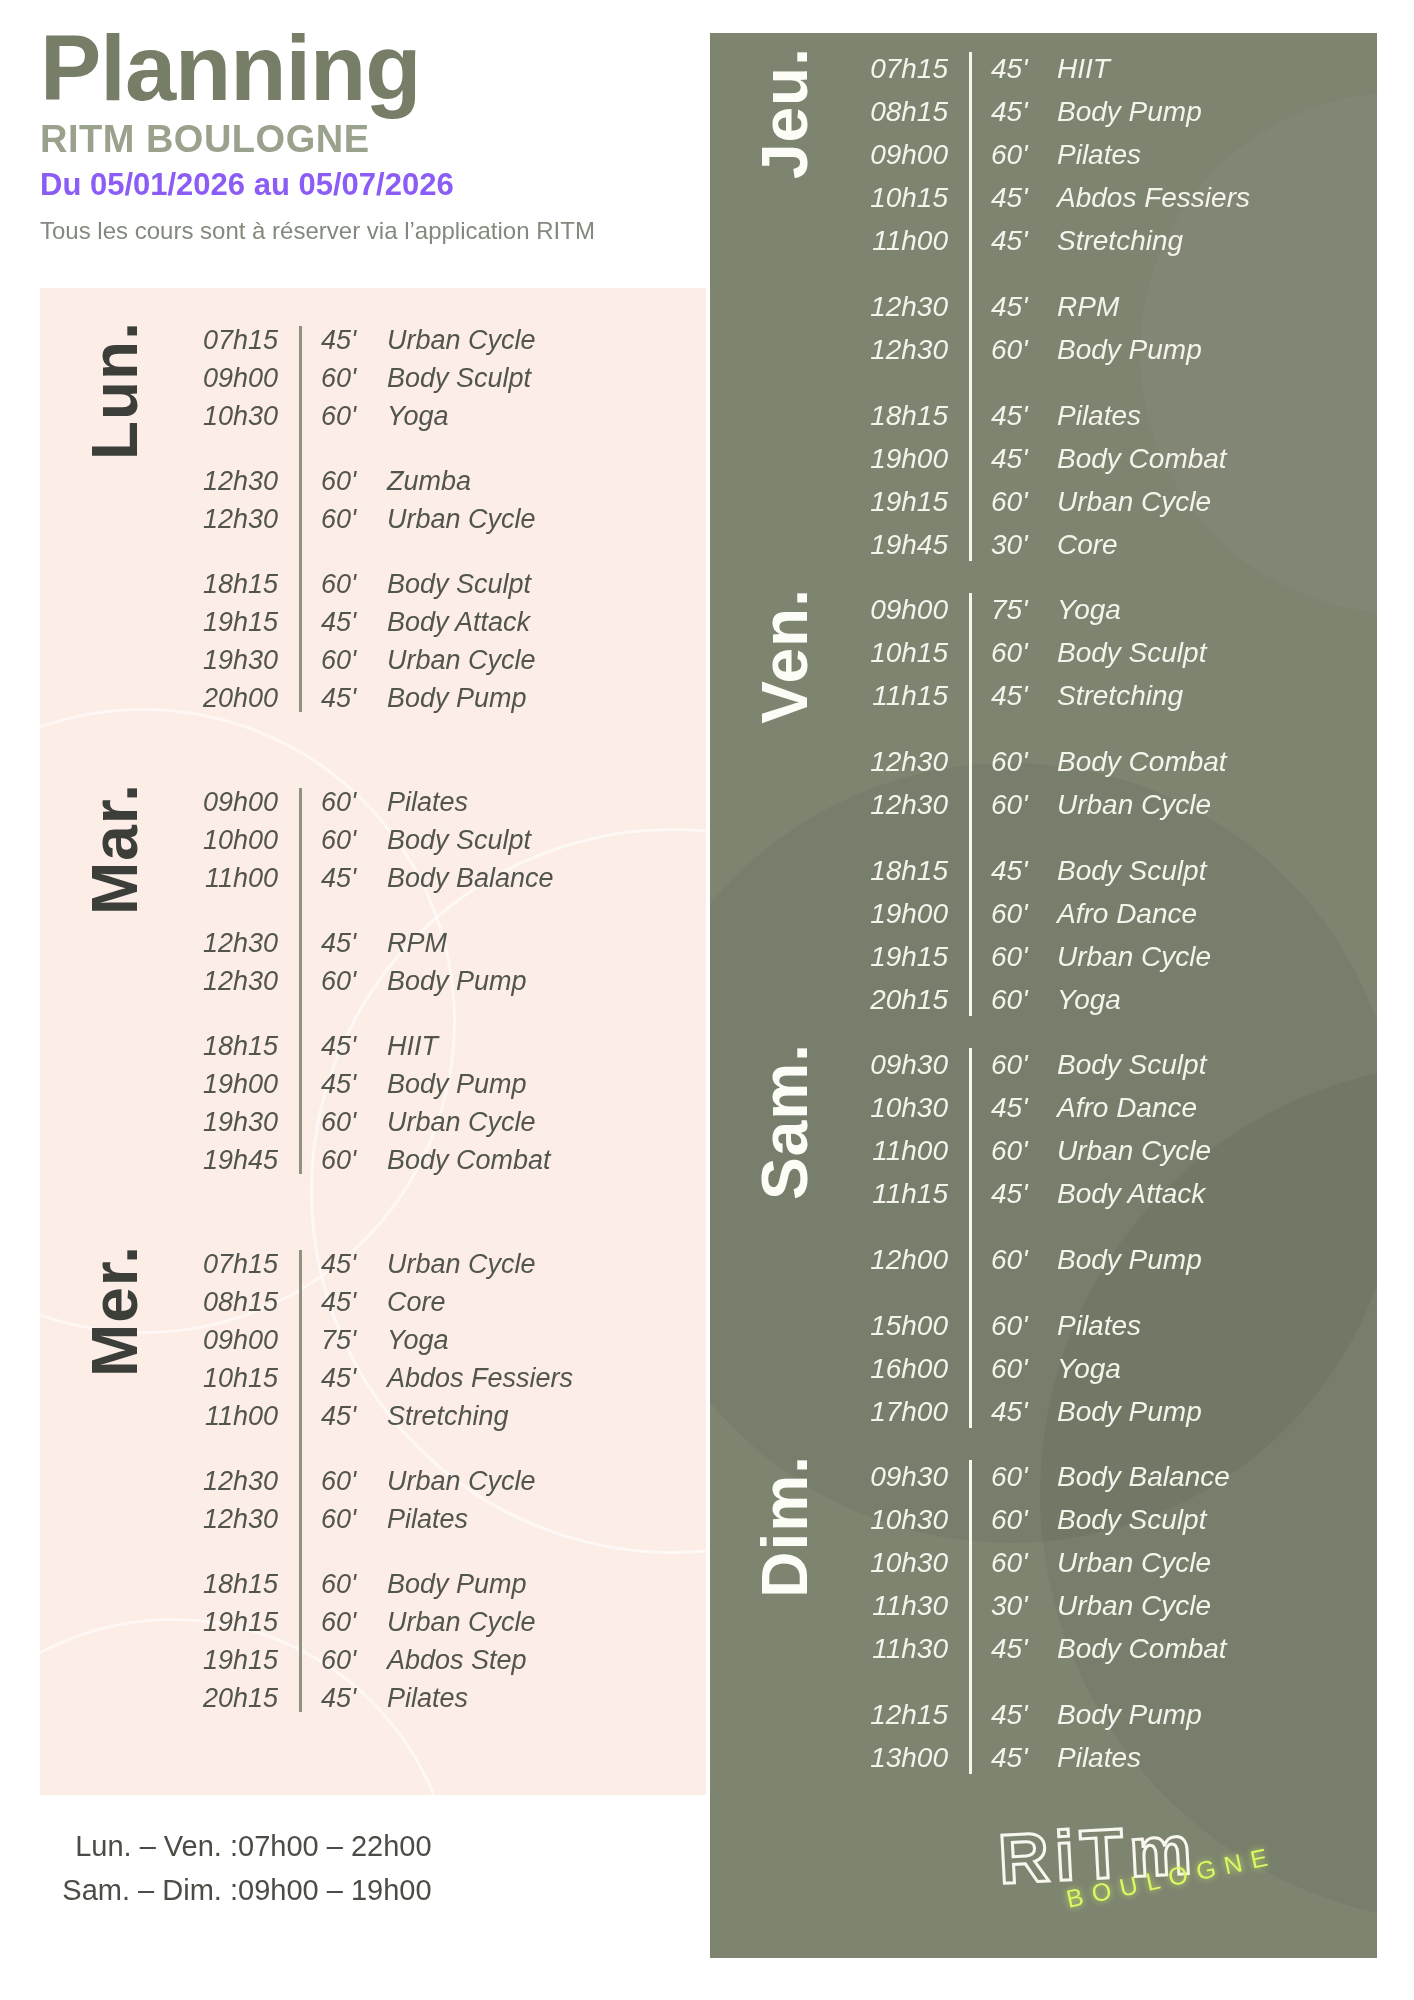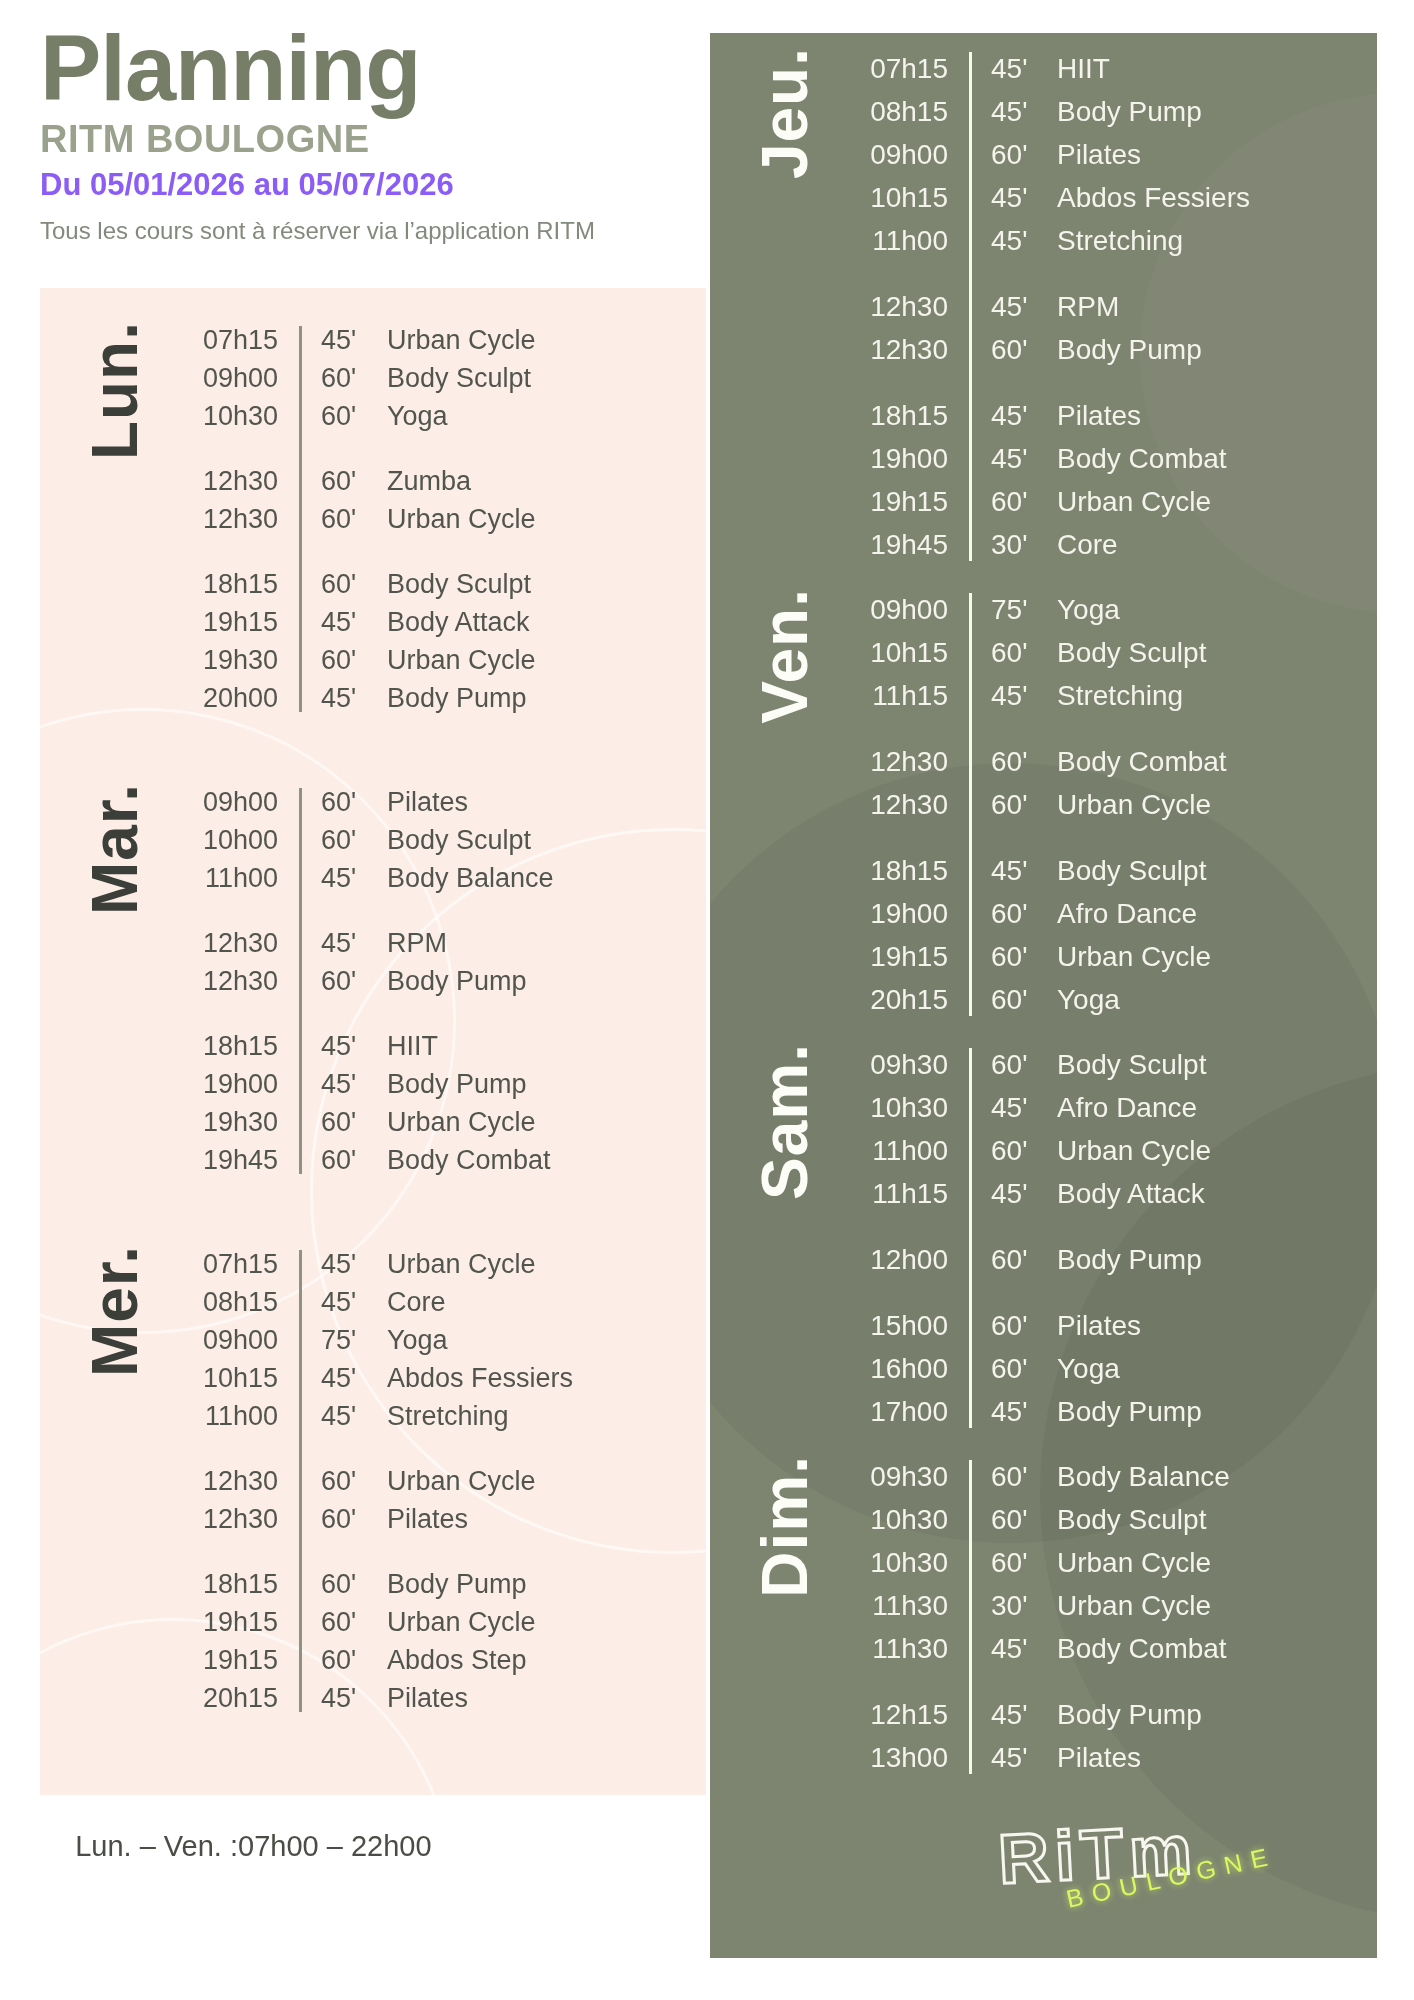--- a/index.html
+++ b/index.html
@@ -39,21 +39,21 @@
 
   
   .day{display:flex;position:relative;}
   .panel-left .day + .day{margin-top:66px;}
   .panel-right .day + .day{margin-top:22px;}
   .day-label-col{width:150px;flex:0 0 150px;display:flex;justify-content:center;align-items:flex-start;}
   .day-label{
     writing-mode:vertical-rl;transform:rotate(180deg);
     font-size:64px;font-weight:700;color:var(--label);line-height:1;letter-spacing:1px;
   }
-  .day-rows{flex:1;position:relative;}
+  .day-rows{flex:1;position:relative;font-style:italic;}
   .day-rows::before{
     content:'';position:absolute;left:109px;top:5px;bottom:5px;width:3px;background:var(--line);
   }
   .grp + .grp{margin-top:27px;}
   .panel-right .grp + .grp{margin-top:23px;}
   .row{display:flex;align-items:center;color:var(--txt);}
   .panel-left .row{height:38px;font-size:27px;}
   .panel-right .row{height:43px;font-size:28px;}
   .cell-t{width:88px;flex:0 0 88px;text-align:right;}
   .cell-d{margin-left:43px;width:66px;flex:0 0 66px;}
@@ -516,15 +516,19 @@
       <div class="logo-brand">RiTm</div>
       <div class="logo-city">BOULOGNE</div>
     </div>
   </div>
 
   <div class="footer">
     <div class="fline">
       <span class="flabel">Lun. – Ven. :</span>
       <span>07h00 – 22h00</span>
     </div>
+    <div class="fline">
+      <span class="flabel">Sam. – Dim. :</span>
+      <span>09h00 – 19h00</span>
+    </div>
   </div>
 
 </div>
 
 </body></html>

